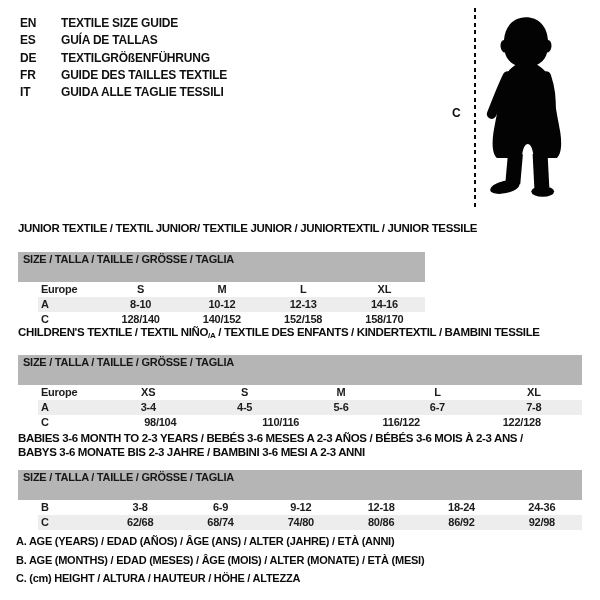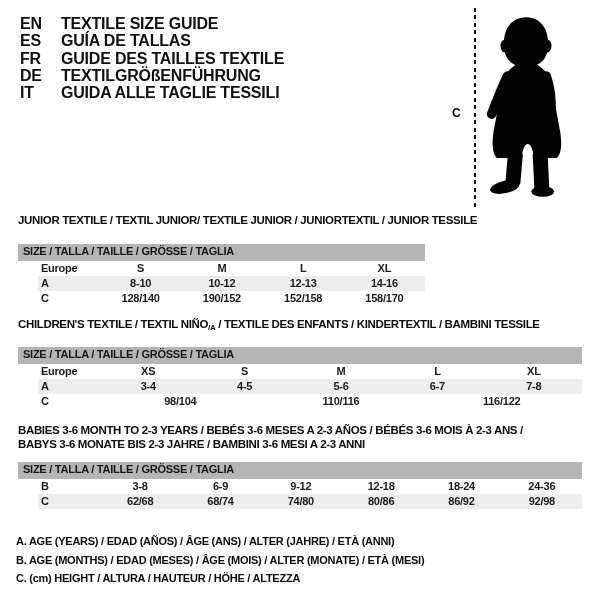--- a/index.html
+++ b/index.html
@@ -6,38 +6,38 @@
   .page{
     position:relative;
     width:600px;height:600px;
     background:#ffffff;
     font-family:"Liberation Sans", sans-serif;
     color:#141414;
     overflow:hidden;
   }
   
   .langs{position:absolute;top:15px;left:20px;}
-  .lang-row{display:flex;line-height:17.3px;font-size:16px;font-weight:bold;letter-spacing:-0.2px;color:#101010;}
+  .lang-row{display:flex;line-height:17.3px;font-size:12px;font-weight:bold;letter-spacing:-0.2px;color:#101010;}
   .lang-code{width:41px;}
   
   .measure-line{
     position:absolute;left:474px;top:8px;width:2px;height:202px;
     background:repeating-linear-gradient(to bottom,#0a0a0a 0 4px,transparent 4px 7.5px);
   }
   .height-label{position:absolute;left:452px;top:106px;font-size:12px;font-weight:bold;color:#0a0a0a;}
   .baby-svg{position:absolute;left:482px;top:5px;}
   
   .section{position:absolute;left:18px;width:564px;}
   .sec1{top:214px;}
   .sec2{top:318px;}
   .sec3{top:424px;}
-  .sec-title{font-size:11.5px;font-weight:bold;letter-spacing:-0.35px;color:#0c0c0c;line-height:13.5px;white-space:nowrap;}
+  .sec-title{font-size:11.5px;font-weight:bold;letter-spacing:-0.35px;color:#0c0c0c;line-height:13.5px;white-space:nowrap;margin-top:8px;}
   .sec-title .sub{font-size:8px;position:relative;top:2px;}
   .sizebar{
-    height:17px;line-height:15px;background:#b5b5b5;color:#171717;
+    height:30px;line-height:15px;background:#b5b5b5;color:#171717;
     font-size:11px;font-weight:bold;letter-spacing:-0.25px;padding-left:5px;box-sizing:border-box;
   }
   .sec1 .sizebar{margin-top:16px;}
   .sec2 .sizebar{margin-top:14px;}
   .sec3 .sizebar{margin-top:11px;}
   .narrow{width:407px;}
   .trow{display:flex;height:15px;line-height:15px;font-size:11px;font-weight:bold;letter-spacing:-0.25px;color:#1c1c1c;margin-left:20px;}
   .trow.shaded{background:#ededed;}
   .tlabel{width:62px;padding-left:3px;box-sizing:border-box;text-align:left;}
   .tcell{flex:1;text-align:center;}
@@ -53,26 +53,26 @@
   <div class="langs">
       <div class="lang-row">
         <span class="lang-code">EN</span>
         <span>TEXTILE SIZE GUIDE</span>
       </div>
       <div class="lang-row">
         <span class="lang-code">ES</span>
         <span>GUÍA DE TALLAS</span>
       </div>
       <div class="lang-row">
+        <span class="lang-code">DE</span>
+        <span>TEXTILGRÖßENFÜHRUNG</span>
+      </div>
+      <div class="lang-row">
         <span class="lang-code">FR</span>
         <span>GUIDE DES TAILLES TEXTILE</span>
-      </div>
-      <div class="lang-row">
-        <span class="lang-code">DE</span>
-        <span>TEXTILGRÖßENFÜHRUNG</span>
       </div>
       <div class="lang-row">
         <span class="lang-code">IT</span>
         <span>GUIDA ALLE TAGLIE TESSILI</span>
       </div>
     </div>
 
   <div class="measure-line"></div>
   <div class="height-label">C</div>
   <svg class="baby-svg" viewBox="0 0 100 210" width="88" height="204" aria-hidden="true">
@@ -109,21 +109,21 @@
         <div class="trow shaded">
           <span class="tlabel">A</span>
           <span class="tcell">8-10</span>
           <span class="tcell">10-12</span>
           <span class="tcell">12-13</span>
           <span class="tcell">14-16</span>
         </div>
         <div class="trow">
           <span class="tlabel">C</span>
           <span class="tcell">128/140</span>
-          <span class="tcell">190/152</span>
+          <span class="tcell">140/152</span>
           <span class="tcell">152/158</span>
           <span class="tcell">158/170</span>
         </div>
       </div>
   </div>
 
   <div class="section sec2">
     <div class="sec-title">
         <div><span>CHILDREN'S TEXTILE / TEXTIL NIÑO</span><span class="sub">/A</span><span> / TEXTILE DES ENFANTS / KINDERTEXTIL / BAMBINI TESSILE</span></div>
       </div>
@@ -143,20 +143,21 @@
           <span class="tcell">4-5</span>
           <span class="tcell">5-6</span>
           <span class="tcell">6-7</span>
           <span class="tcell">7-8</span>
         </div>
         <div class="trow">
           <span class="tlabel">C</span>
           <span class="tcell">98/104</span>
           <span class="tcell">110/116</span>
           <span class="tcell">116/122</span>
+          <span class="tcell">122/128</span>
         </div>
       </div>
   </div>
 
   <div class="section sec3">
     <div class="sec-title">
         <div><span>BABIES 3-6 MONTH TO 2-3 YEARS / BEBÉS 3-6 MESES A 2-3 AÑOS / BÉBÉS 3-6 MOIS À 2-3 ANS /</span></div>
         <div><span>BABYS 3-6 MONATE BIS 2-3 JAHRE / BAMBINI 3-6 MESI A 2-3 ANNI</span></div>
       </div>
     <div class="sizebar">SIZE / TALLA / TAILLE / GRÖSSE / TAGLIA</div>

